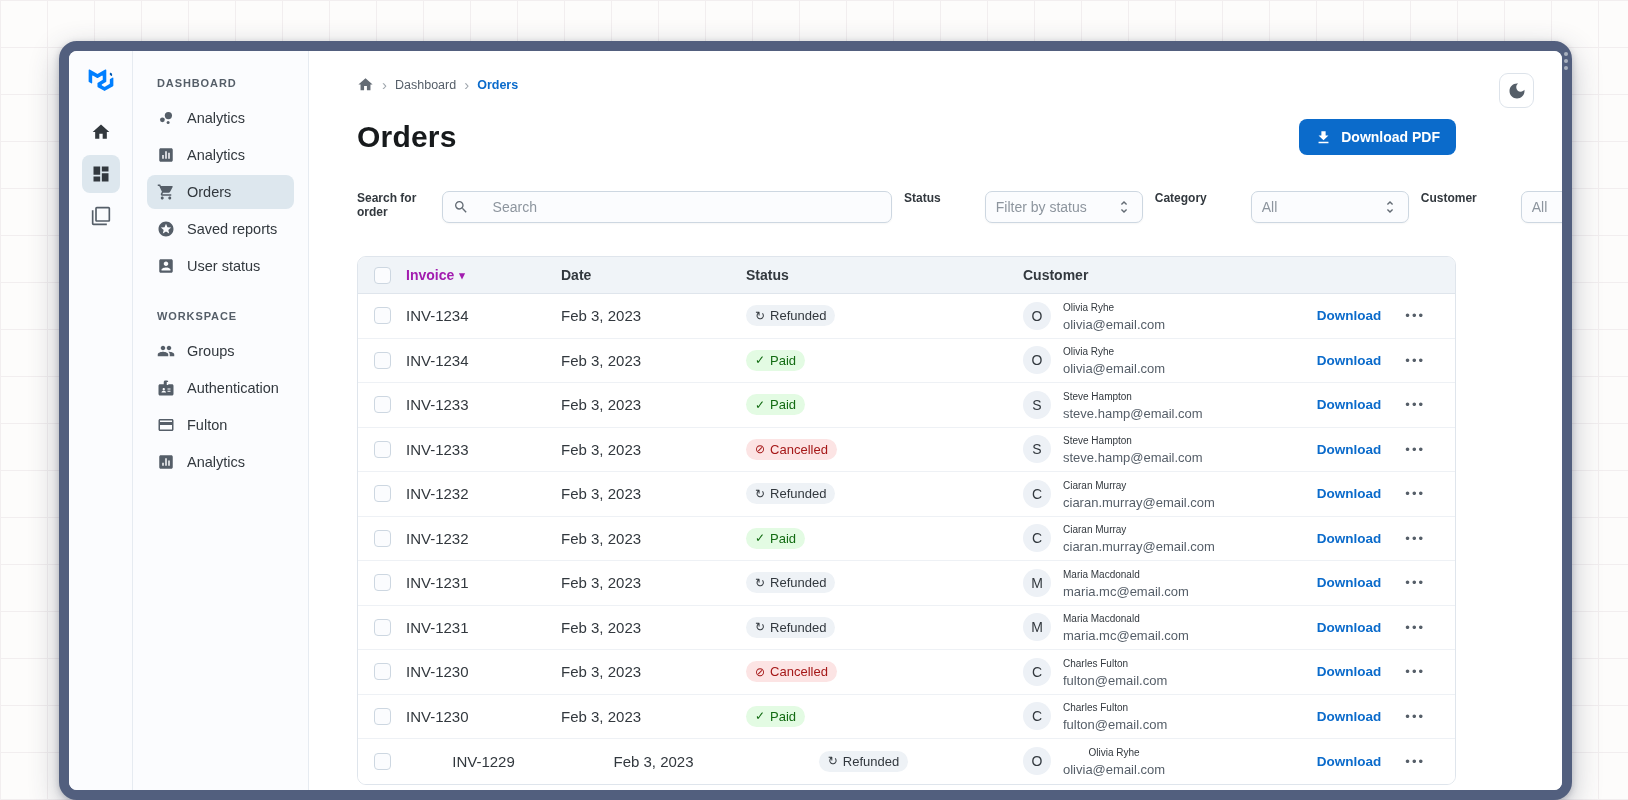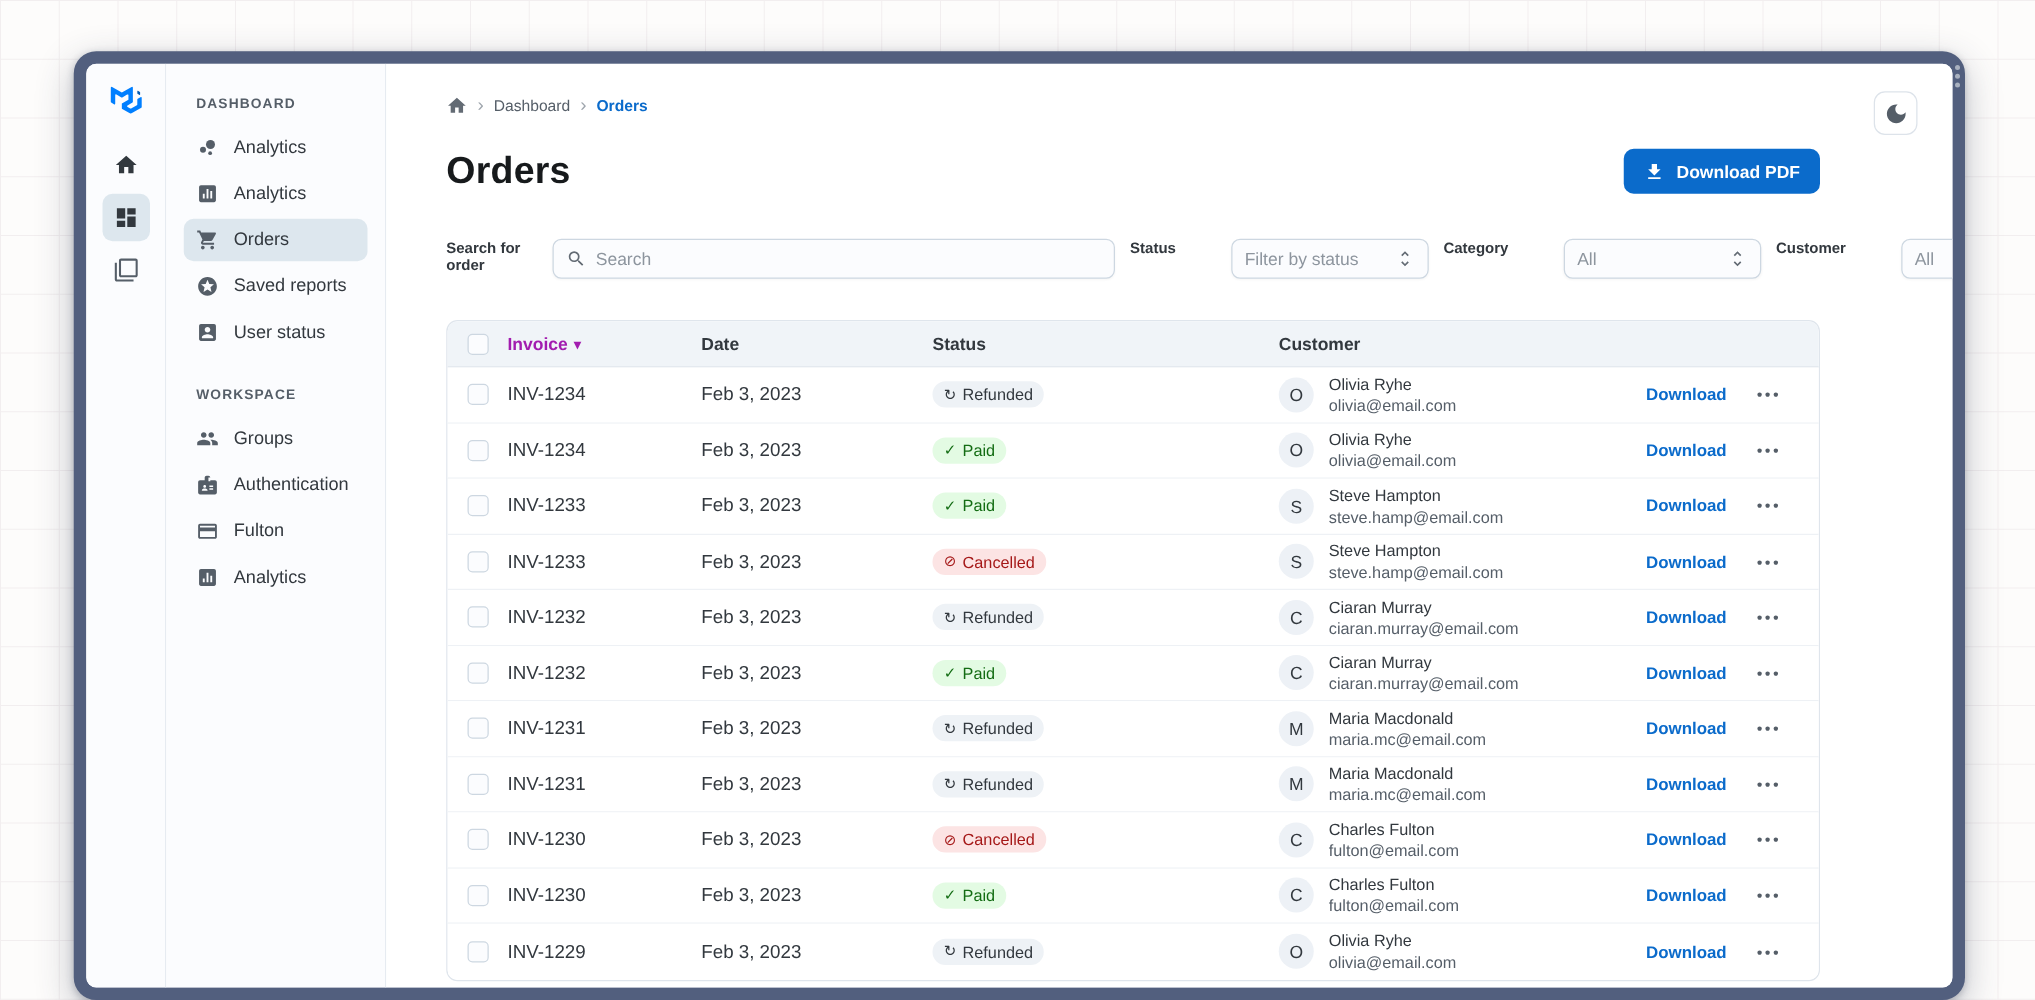--- a/index.html
+++ b/index.html
@@ -66,50 +66,50 @@
     font-size:14px; font-weight:600; display:inline-flex; align-items:center; gap:9px;
     border:none; cursor:pointer; font-family:inherit;}
   .btn-primary svg{ width:17px; height:17px; }
 
   .filters{ margin-top:34px; display:flex; gap:12px; }
   .fc{ display:flex; flex-direction:row; }
   .fc label{ font-size:12px; font-weight:700; color:#32383e; margin-bottom:7px; }
   .control{ height:32px; border:1px solid #cdd7e1; border-radius:7px; background:#fbfcfe;
     display:flex; align-items:center; padding:0 10px; box-shadow:0 1px 2px rgba(21,21,21,.04); }
   .control svg{ width:16px; height:16px; color:#636b74; flex:none; }
-  .search-ctl{ width:495px; gap:8px; }
+  .search-ctl{ width:495px; gap:24px; }
   .search-ctl input{ border:none; outline:none; background:transparent; font-size:14px;
     color:#32383e; width:100%; font-family:inherit; }
   .search-ctl input::placeholder{ color:#8d959e; }
   .select-ctl{ width:158px; justify-content:space-between; cursor:pointer;margin-left:44px; }
   .select-ctl .val{ font-size:14px; color:#8d959e; }
 
   
   .table{ margin-top:30px; border:1px solid #dfe5ec; border-radius:9px; background:#fff; overflow:hidden; width:1099px;}
   .trow{ display:grid; grid-template-columns:48px 155px 185px 235px 330px 1fr; align-items:center; }
   .thead{ background:#f0f4f8; height:37px; border-bottom:1px solid #dfe5ec; }
   .th{ font-size:14px; font-weight:600; color:#32383e; }
   .th.sortable{ color:#a21caf; display:flex; align-items:center; gap:5px; cursor:pointer;}
   .th .arrow{ font-size:11px; }
   .tbody-row{ height:44.5px; border-bottom:1px solid #eef1f5; background:#fff; }
-  .tbody-row:last-child{ border-bottom:none; }
+  .tbody-row:last-child{ border-bottom:none;text-align:center; }
   .cell-check{ display:flex; justify-content:center; }
   .checkbox{ width:17px; height:17px; border:1px solid #cdd7e1; border-radius:4px;
     background:#fbfcfe; cursor:pointer; display:inline-block; }
   .cell-text{ font-size:15px; color:#32383e; }
   .chip{ display:inline-flex; align-items:center; gap:5px; height:21px; padding:0 9px;
     border-radius:11px; font-size:13px; font-weight:500; }
   .chip .ci{ font-size:12px; line-height:1; }
   .chip[data-status="refunded"]{ background:#eef2f6; color:#32383e; }
   .chip[data-status="paid"]{ background:#e3fbe3; color:#136c13; }
   .chip[data-status="cancelled"]{ background:#fce4e4; color:#a51818; }
   .cust{ display:flex; align-items:center; gap:12px; padding-left:42px;}
   .avatar{ width:28px; height:28px; border-radius:50%; background:#edf1f6; color:#32383e;
     font-size:14px; display:flex; align-items:center; justify-content:center; flex:none;}
-  .cust .nm{ font-size:13px; color:#32383e; line-height:17px; }
+  .cust .nm{ font-size:10px; color:#32383e; line-height:17px; }
   .cust .em{ font-size:13px; color:#555e68; line-height:17px; }
   .actions{ display:flex; align-items:center; justify-content:flex-end; gap:24px; padding-right:30px;}
   .dl-link{ font-size:13.5px; font-weight:600; color:#0b6bcb; text-decoration:none; cursor:pointer;}
   .dots{ color:#555e68; font-size:13px; letter-spacing:2px; cursor:pointer; line-height:1;}
 </style>
 </head>
 <body>
 
 <div class="window">
 

